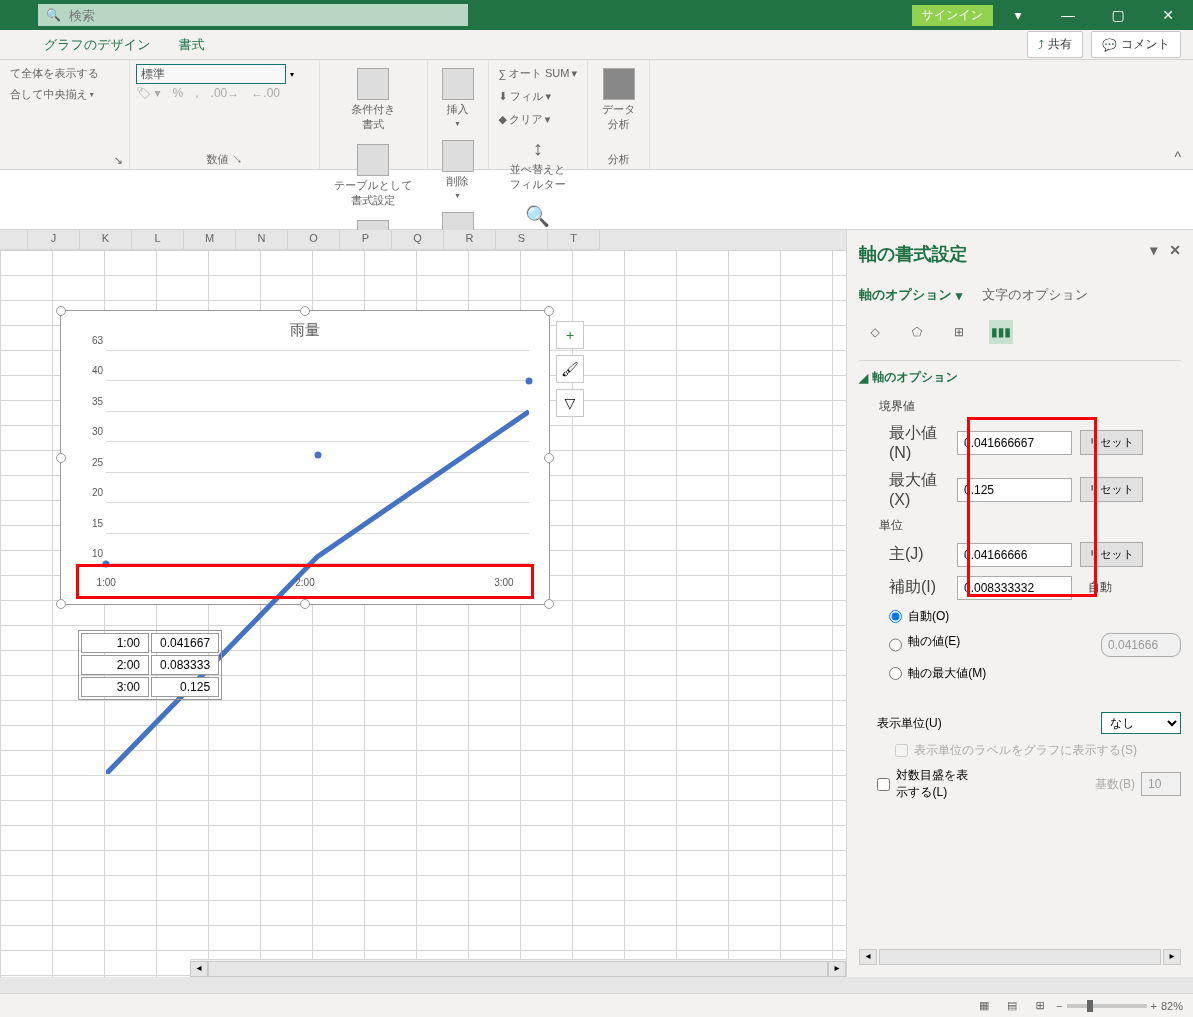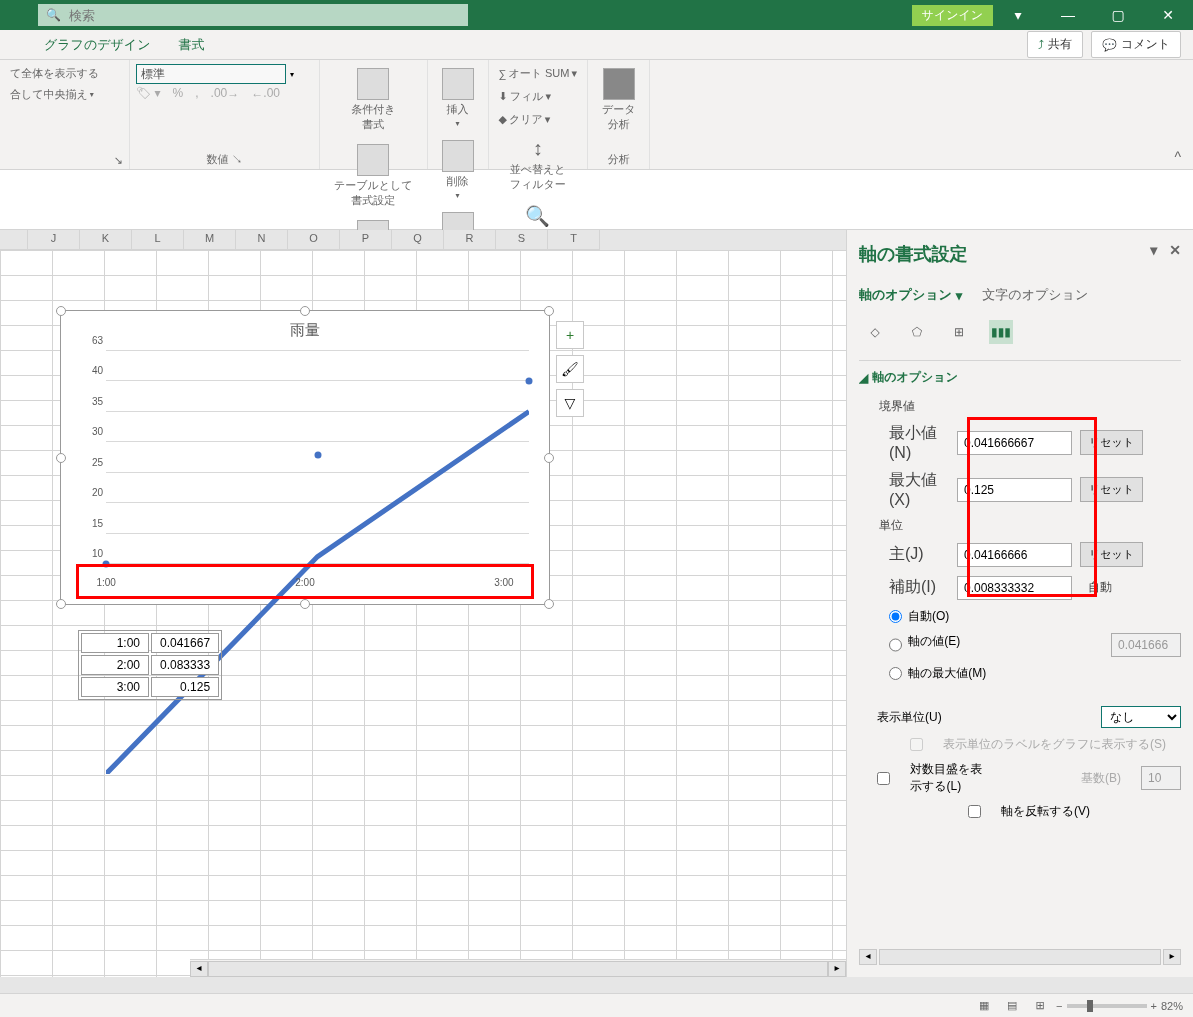--- a/index.html
+++ b/index.html
@@ -71,21 +71,21 @@
     .pane-icon.active { background: #c8e0d0; }
     
     .pane-content { flex: 1; overflow-y: auto; position: relative; border-top: 1px solid #d4d4d4; padding-top: 8px; }
     .section-header { color: #217346; font-weight: bold; font-size: 12px; margin-bottom: 8px; display: flex; align-items: center; gap: 4px; }
     .field-label { font-size: 12px; color: #444; padding: 4px 8px; }
     .field-row { display: flex; align-items: center; gap: 8px; padding: 4px 0 4px 30px; }
     .field-name { width: 60px; font-size: 16px; color: #444; }
     .field-input { width: 115px; padding: 4px 6px; border: 1px solid #ababab; font-size: 12px; }
     .reset-btn { padding: 4px 8px; background: #e1e1e1; border: 1px solid #ababab; font-size: 11px; }
     .radio-row { display: flex; gap: 6px; padding: 4px 0 4px 30px; font-size: 12px; }
-    .check-row { display: flex; align-items: center; gap: 20px; padding: 4px 0 4px 18px; font-size: 12px; justify-content: center; }
+    .check-row { display: flex; align-items: center; gap: 6px; padding: 4px 0 4px 18px; font-size: 12px; }
     
     .status-bar { position: absolute; bottom: 0; left: 0; right: 0; height: 24px; background: #f3f2f1; border-top: 1px solid #d4d4d4; display: flex; align-items: center; justify-content: flex-end; gap: 4px; padding: 0 10px; font-size: 11px; color: #666; }
     .view-btn { width: 24px; height: 20px; display: flex; align-items: center; justify-content: center; border: 1px solid transparent; }
     .zoom-slider { width: 80px; height: 4px; background: #c8c8c8; position: relative; }
     .zoom-thumb { position: absolute; width: 6px; height: 12px; background: #666; top: -4px; left: 20px; }
     
     .ribbon-collapse { position: absolute; right: 12px; bottom: 4px; font-size: 14px; color: #666; }
     .hscroll { position: absolute; left: 190px; right: 0; bottom: 0; height: 18px; display: flex; align-items: center; background: #f3f2f1; border-top: 1px solid #d4d4d4; }
     .hscroll-track { flex: 1; height: 16px; background: #e6e6e6; border: 1px solid #c8c8c8; position: relative; }
     .hscroll-btn { width: 18px; height: 16px; background: #e6e6e6; border: 1px solid #c8c8c8; text-align: center; font-size: 10px; }
@@ -370,45 +370,41 @@
         </div>
       </div>
 
       <div class="radio-row">
           <input type="radio" checked="" style=""> 
           <span>自動(O)</span>
         </div>
       <div class="radio-row">
           <input type="radio" style=""> 
           <span>軸の値(E)</span> 
-          <input class="field-input" style="width: 70px; margin-left: auto; background: rgb(240, 240, 240); color: rgb(153, 153, 153);" disabled="" value="0.041666">
+          <input class="field-input" style="width: 80px; margin-left: auto; background: rgb(240, 240, 240); color: rgb(153, 153, 153); border-radius: 9px;" disabled="" value="0.041666">
         </div>
       <div class="radio-row">
           <input type="radio" style=""> 
           <span>軸の最大値(M)</span>
         </div>
 
-      <div class="field-row" style="padding-left:18px;margin-top:16px">
+      <div class="field-row" style="padding-left:18px;margin-top:22px">
         <span>表示単位(U)</span>
         <select class="select-box" style="margin-left:auto;width:80px"><option>なし</option></select>
       </div>
       <div class="check-row" style="color:#aaa;padding-left:36px">
           <input type="checkbox" disabled="" style=""> 
           <span>表示単位のラベルをグラフに表示する(S)</span>
         </div>
       <div class="check-row">
           <input type="checkbox" style=""> 
           <span style="white-space:pre-line">対数目盛を表
 示する(L)</span> 
           <span style="margin-left:auto;color:#aaa">基数(B)</span> 
           <input class="field-input" style="width: 40px; background: rgb(240, 240, 240); color: rgb(153, 153, 153);" disabled="" value="10">
-        </div>
-      <div class="check-row">
-          <input type="checkbox" style=""> 
-          <span>軸を反転する(V)</span>
         </div>
     </div>
     <div style="display:flex;gap:2px;margin-top:4px">
       <div class="hscroll-btn">◂</div>
       <div style="flex:1;height:16px;background:#e6e6e6;border:1px solid #c8c8c8"></div>
       <div class="hscroll-btn">▸</div>
     </div>
   </div>
 </div>
 

